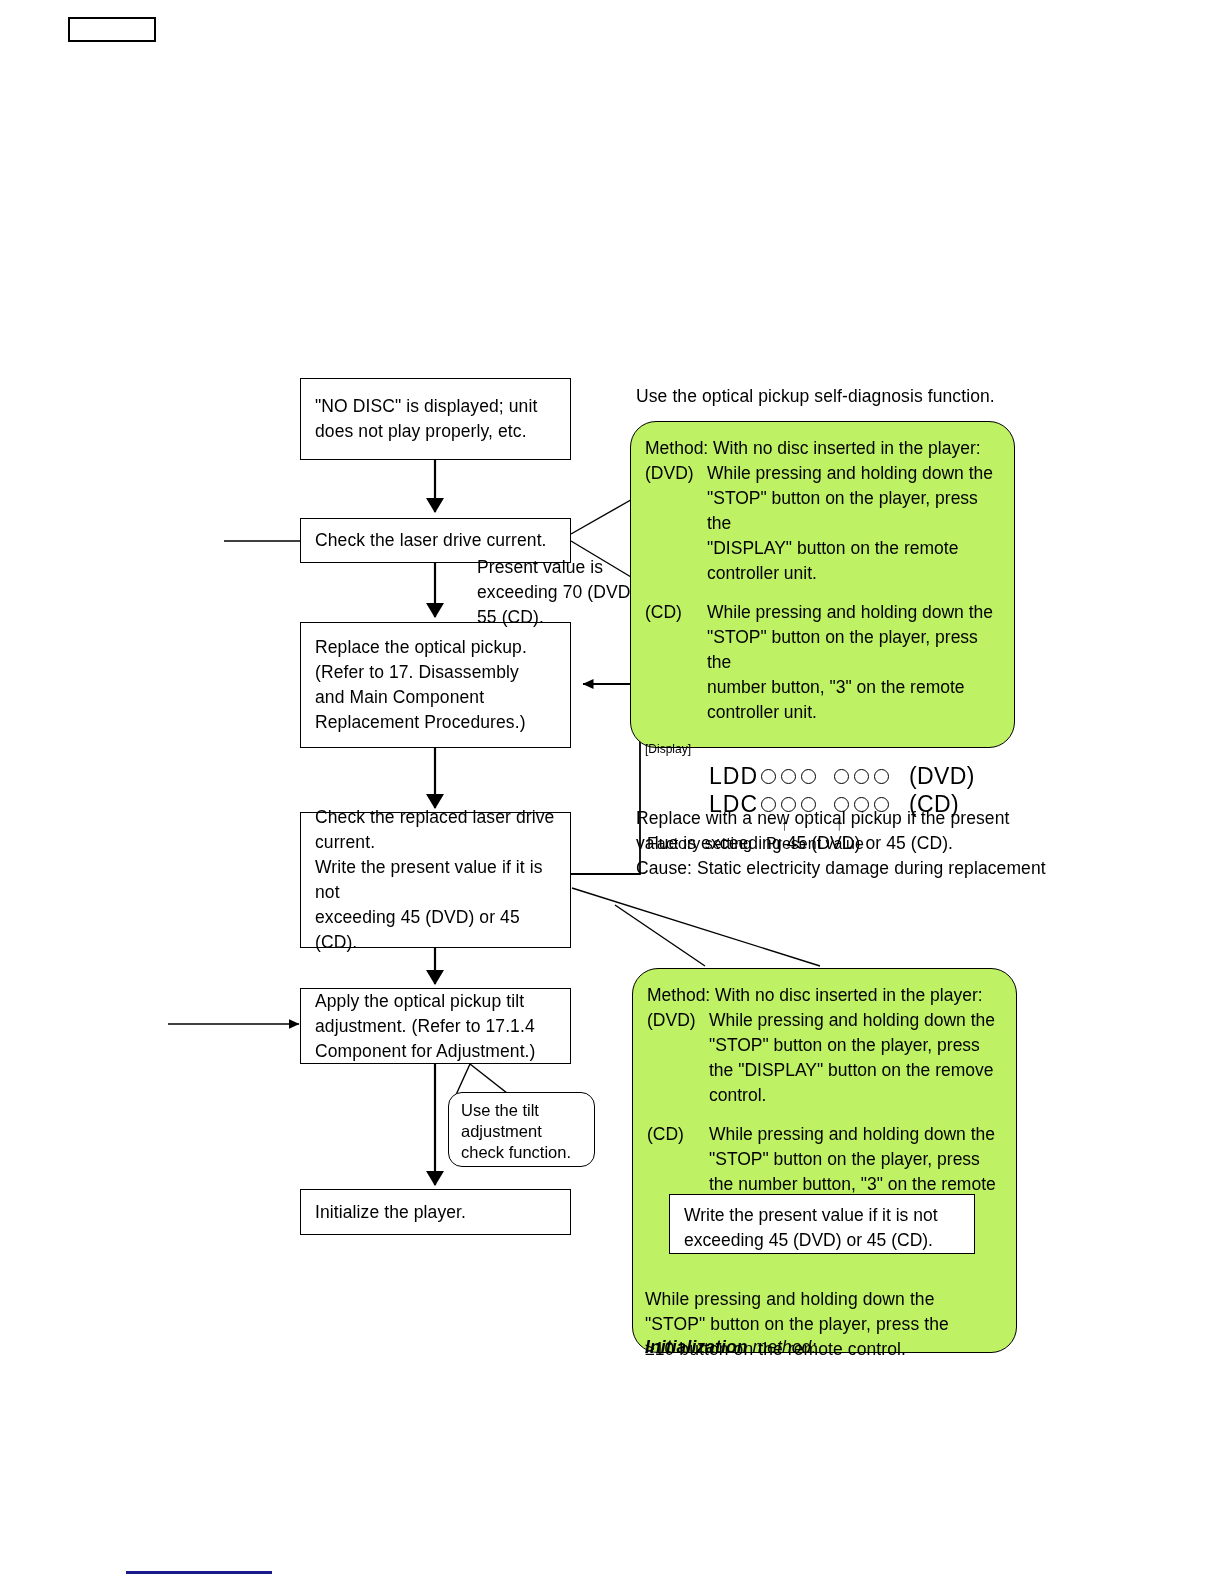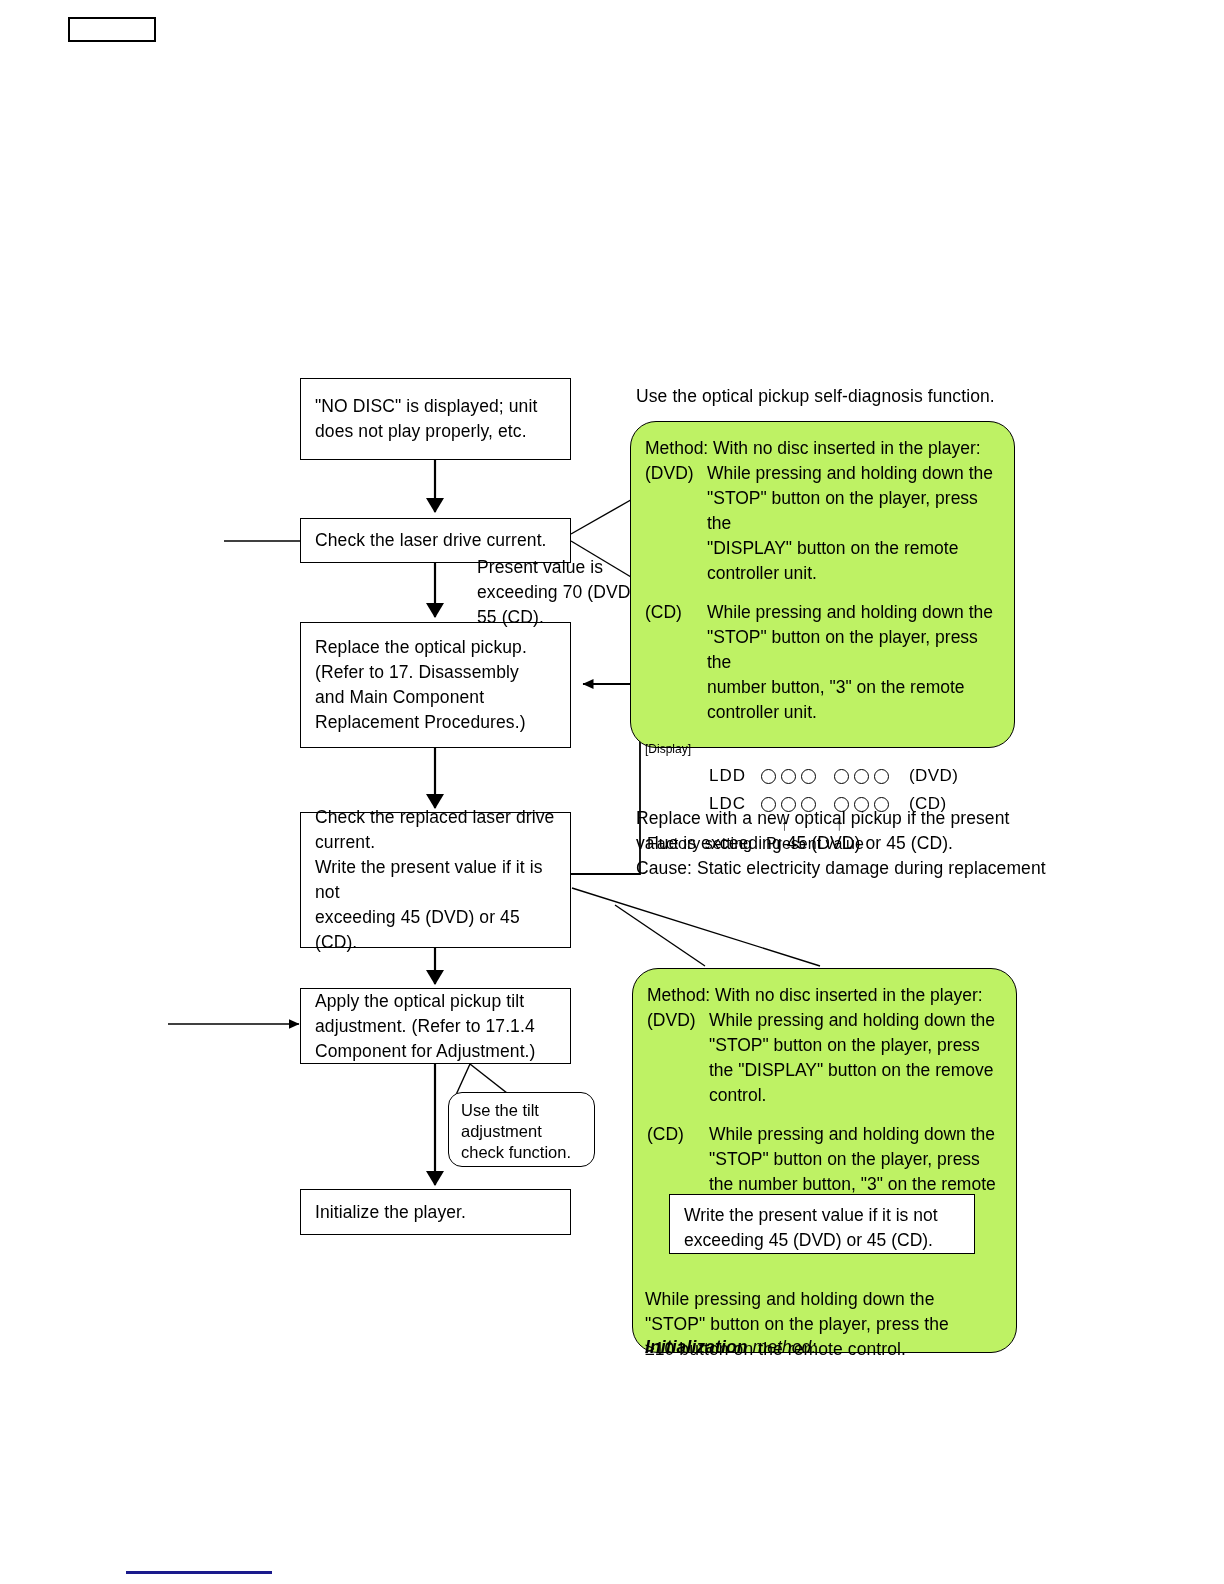--- a/index.html
+++ b/index.html
@@ -80,21 +80,21 @@
   .method-row { display: flex; font-size: 17.5px; line-height: 25px; }
   .method-row .tag { width: 62px; flex: 0 0 62px; }
   .method-row .body { flex: 1 1 auto; white-space: pre-line; }
   .method-gap { height: 14px; }
 
   
   .disp-label { font-size: 12px; line-height: 25px; }
   .disp-row {
     display: flex;
     align-items: center;
-    font-size: 17px;
+    font-size: 23px;
     line-height: 28px;
     letter-spacing: 0.4px;
   }
   .disp-row .code { width: 52px; flex: 0 0 52px; letter-spacing: 1px; }
   .circle-group { display: flex; gap: 5px; }
   .circle-group.g2 { margin-left: 18px; }
   .circ {
     width: 15px; height: 15px;
     border: 1.6px solid #000;
     border-radius: 50%;

